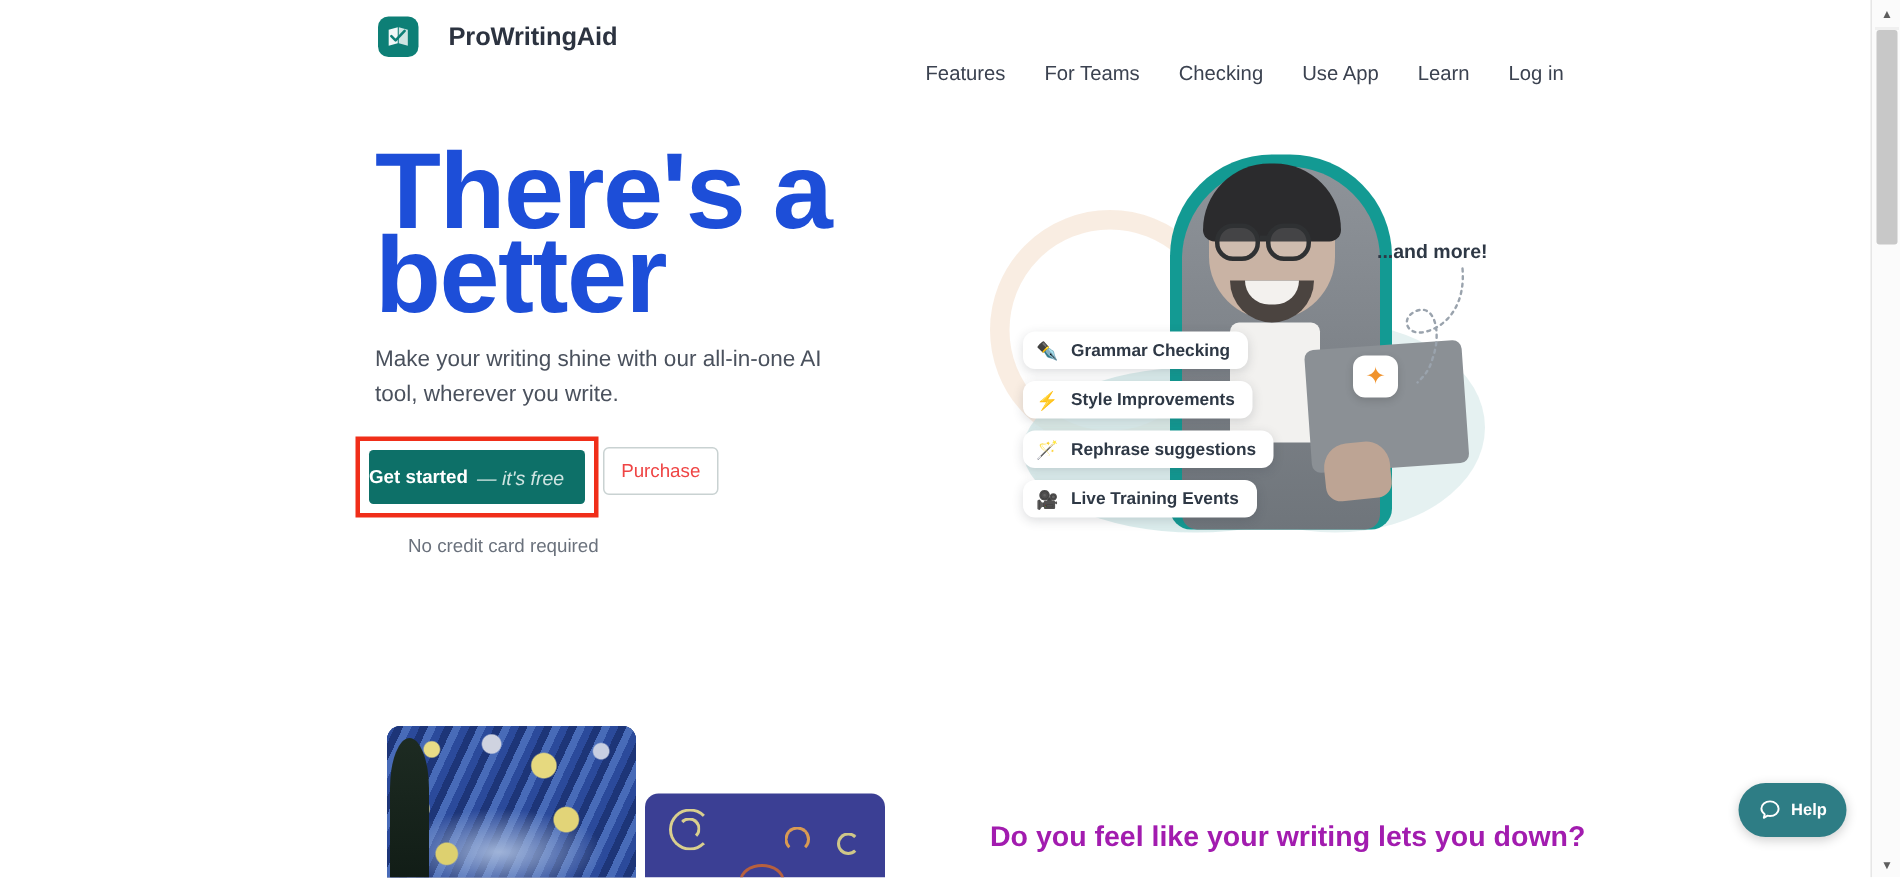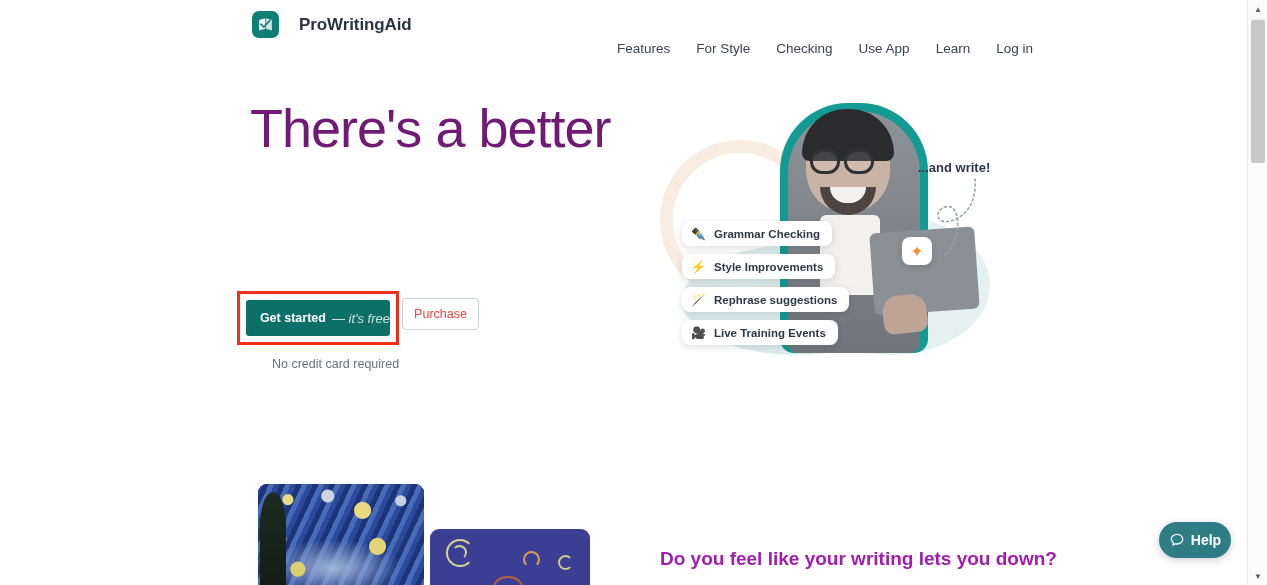--- a/index.html
+++ b/index.html
@@ -32,33 +32,33 @@
   }
   .signup-btn {
     width:100%; height:100%; background:#f0a35e; border:none; border-radius:3px;
     font-family:"Liberation Sans", sans-serif; font-size:13.5px; font-weight:bold; color:#3b3324;
     cursor:pointer; display:flex; align-items:center; justify-content:center;
   }
 
   
   .hero-title {
     position:absolute; left:250px; top:100px; width:480px;
-    font-size:54px; line-height:56px; font-weight:normal; color:#701a75; letter-spacing:-1px;
+    font-size:72px; line-height:56px; font-weight:bold; color:#1d4ed8; letter-spacing:-1px;
   }
   .hero-sub {
     position:absolute; left:250px; top:228px; width:330px;
     font-size:15px; line-height:23px; color:#4a515d;
   }
   .cta-hl {
     position:absolute; left:237px; top:291px; width:162px; height:54px;
     border:3px solid #f02e19; background:#fff; padding:6px;
   }
   .get-started {
     width:100%; height:100%; background:#0d7068; border:none; border-radius:3px;
-    display:flex; align-items:center; justify-content:flex-end; gap:6px; cursor:pointer;
+    display:flex; align-items:center; justify-content:flex-start; gap:6px; cursor:pointer;
     font-family:"Liberation Sans", sans-serif;
   }
   .gs-main { font-size:12.5px; font-weight:bold; color:#ffffff; }
   .gs-sub { font-size:13px; color:#cfe4e1;font-style:italic; }
   .purchase-btn {
     position:absolute; left:402px; top:298px; width:77px; height:32px;
     background:#fff; border:1px solid #c9d2d2; border-radius:4px;
     font-family:"Liberation Sans", sans-serif; font-size:12.5px; color:#ef4444; cursor:pointer;
   }
   .nocard { position:absolute; left:250px; top:357px; font-size:12.5px; color:#6a717c;margin-left:22px; }
@@ -180,21 +180,21 @@
     position:absolute; left:660px; top:548px; font-size:19px; font-weight:bold; color:#a21caf;
     white-space:nowrap;
   }
 
   
   .help-btn {
     position:absolute; left:1159px; top:522px; width:72px; height:36px; border-radius:18px;
     background:#2e7d85; display:flex; align-items:center; justify-content:center; gap:6px;
     cursor:pointer; box-shadow:0 2px 8px rgba(0,0,0,.2);
   }
-  .help-lbl { font-size:14px; font-weight:bold; color:#fff; }
+  .help-lbl { font-size:11px; font-weight:bold; color:#fff; }
 
   
   .scrollbar {
     position:absolute; right:0; top:0; width:20px; height:585px; background:#fbfbfb;
     border-left:1px solid #e6e6e6;
   }
   .sb-arrow {
     position:absolute; left:0; width:20px; height:18px; display:flex; align-items:center; justify-content:center;
     font-size:8px; color:#5e5e5e; cursor:pointer;
   }
@@ -218,33 +218,34 @@
           <path d="M3 5.5 L11.5 3 L11.5 18 L3 20.5 Z" fill="#ffffff" opacity="0.95"></path>
           <path d="M12.5 3 L21 5.5 L21 20.5 L12.5 18 Z" fill="#ffffff" opacity="0.8"></path>
           <path d="M5.5 11.5 L9.5 15.5 L18 6.5" stroke="#0d7f76" stroke-width="2.4" fill="none" stroke-linecap="round" stroke-linejoin="round"></path>
         </svg>
       </div>
       <span class="logo-text">ProWritingAid</span>
     </div>
 
     <div class="nav-links">
       <a class="nav-link">Features</a>
-      <a class="nav-link">For Style</a>
+      <a class="nav-link">For Teams</a>
       <a class="nav-link">Checking</a>
       <a class="nav-link">Use App</a>
       <a class="nav-link">Learn</a>
       <a class="nav-link">Log in</a>
     </div>
 
   </div>
 
   <h1 class="hero-title">
     <span>There's a better</span><br>
   </h1>
 
+  <p class="hero-sub">Make your writing shine with our all-in-one AI tool, wherever you write.</p>
 
   <div class="cta-hl">
     <button class="get-started">
       <span class="gs-main">Get started</span>
       <span class="gs-sub">— it's free</span>
     </button>
   </div>
 
   <button class="purchase-btn">Purchase</button>
 
@@ -267,21 +268,21 @@
       <div class="p-glass l"></div>
       <div class="p-glass r"></div>
       <div class="p-bridge"></div>
     </div>
 
     <div class="laptop"></div>
     <div class="hand"></div>
 
     <div class="sparkle-badge">✦</div>
 
-    <div class="and-more">...and write!</div>
+    <div class="and-more">...and more!</div>
     <svg class="arrow-svg" width="64" height="80" viewBox="0 0 64 80" aria-hidden="true">
       <path d="M50 2 C52 26, 40 40, 26 44 C12 48, 8 34, 20 30 C32 26, 36 46, 30 62 C28 70, 24 74, 20 78" fill="none" stroke="#9aa3ad" stroke-width="1.6" stroke-dasharray="2 3" stroke-linecap="round"></path>
     </svg>
 
     <div class="chips">
       <div class="chip">
         <span class="chip-ico">✒️</span>
         <span class="chip-lbl">Grammar Checking</span>
       </div>
       <div class="chip">

